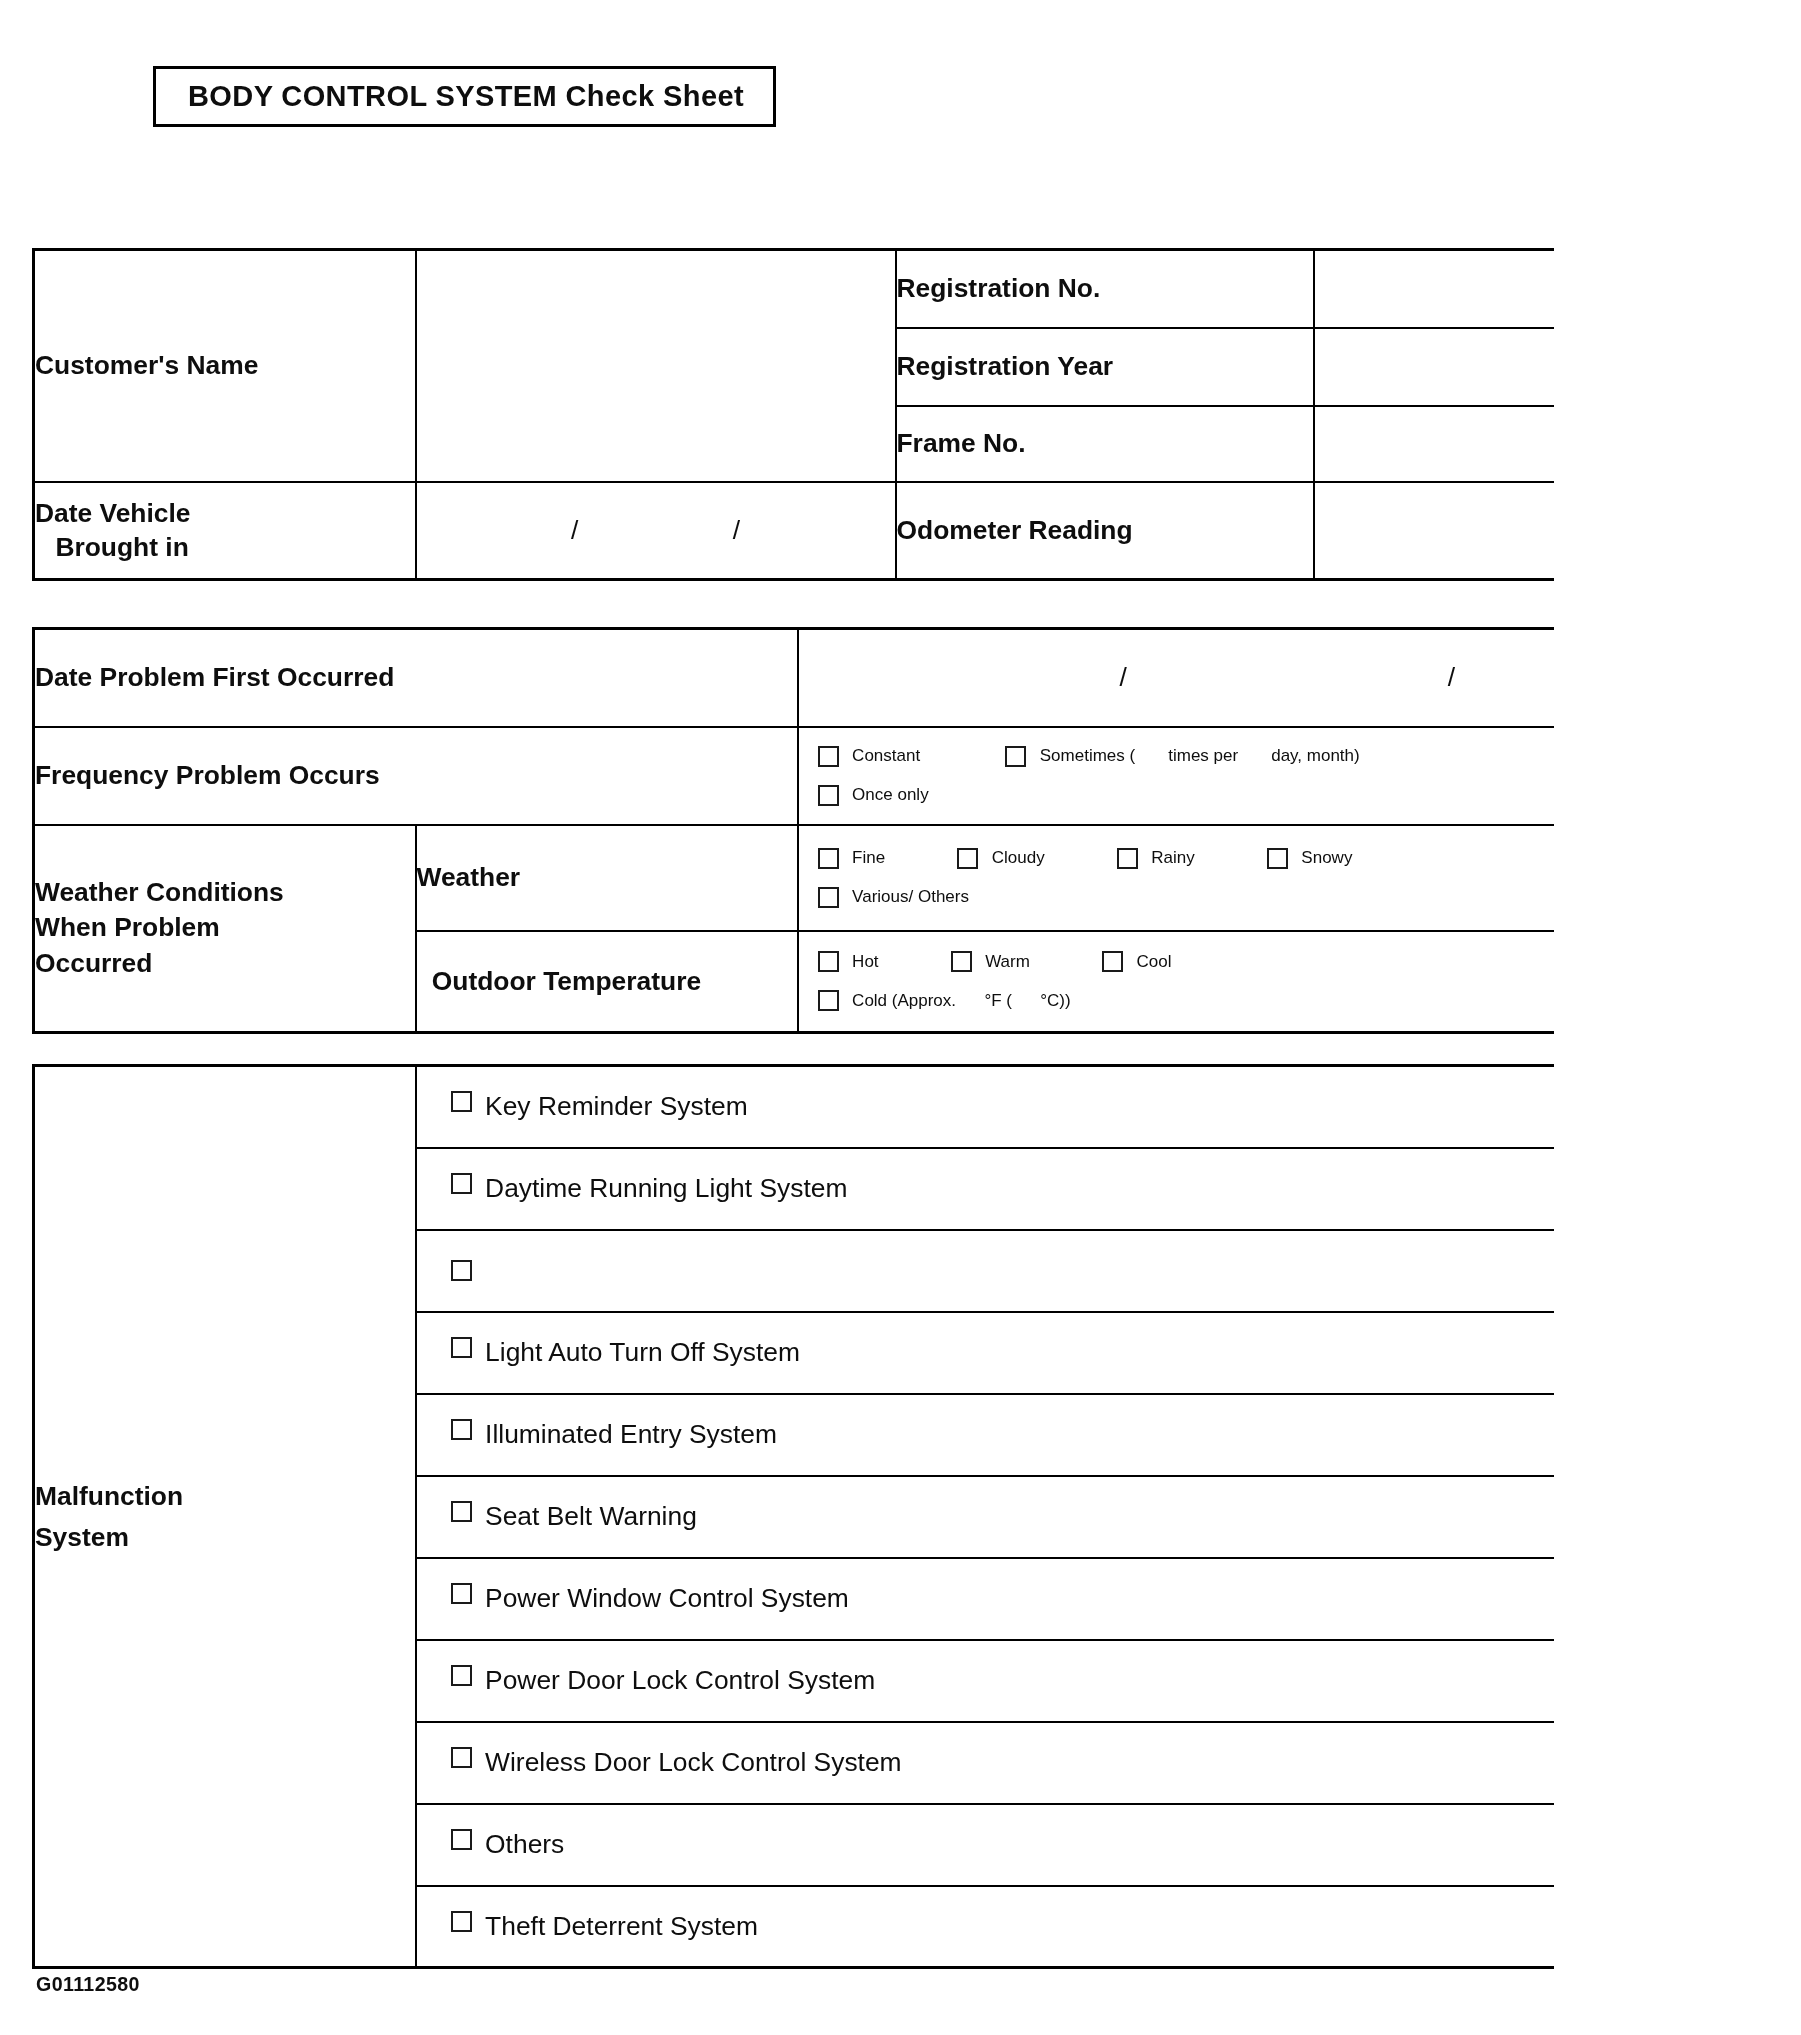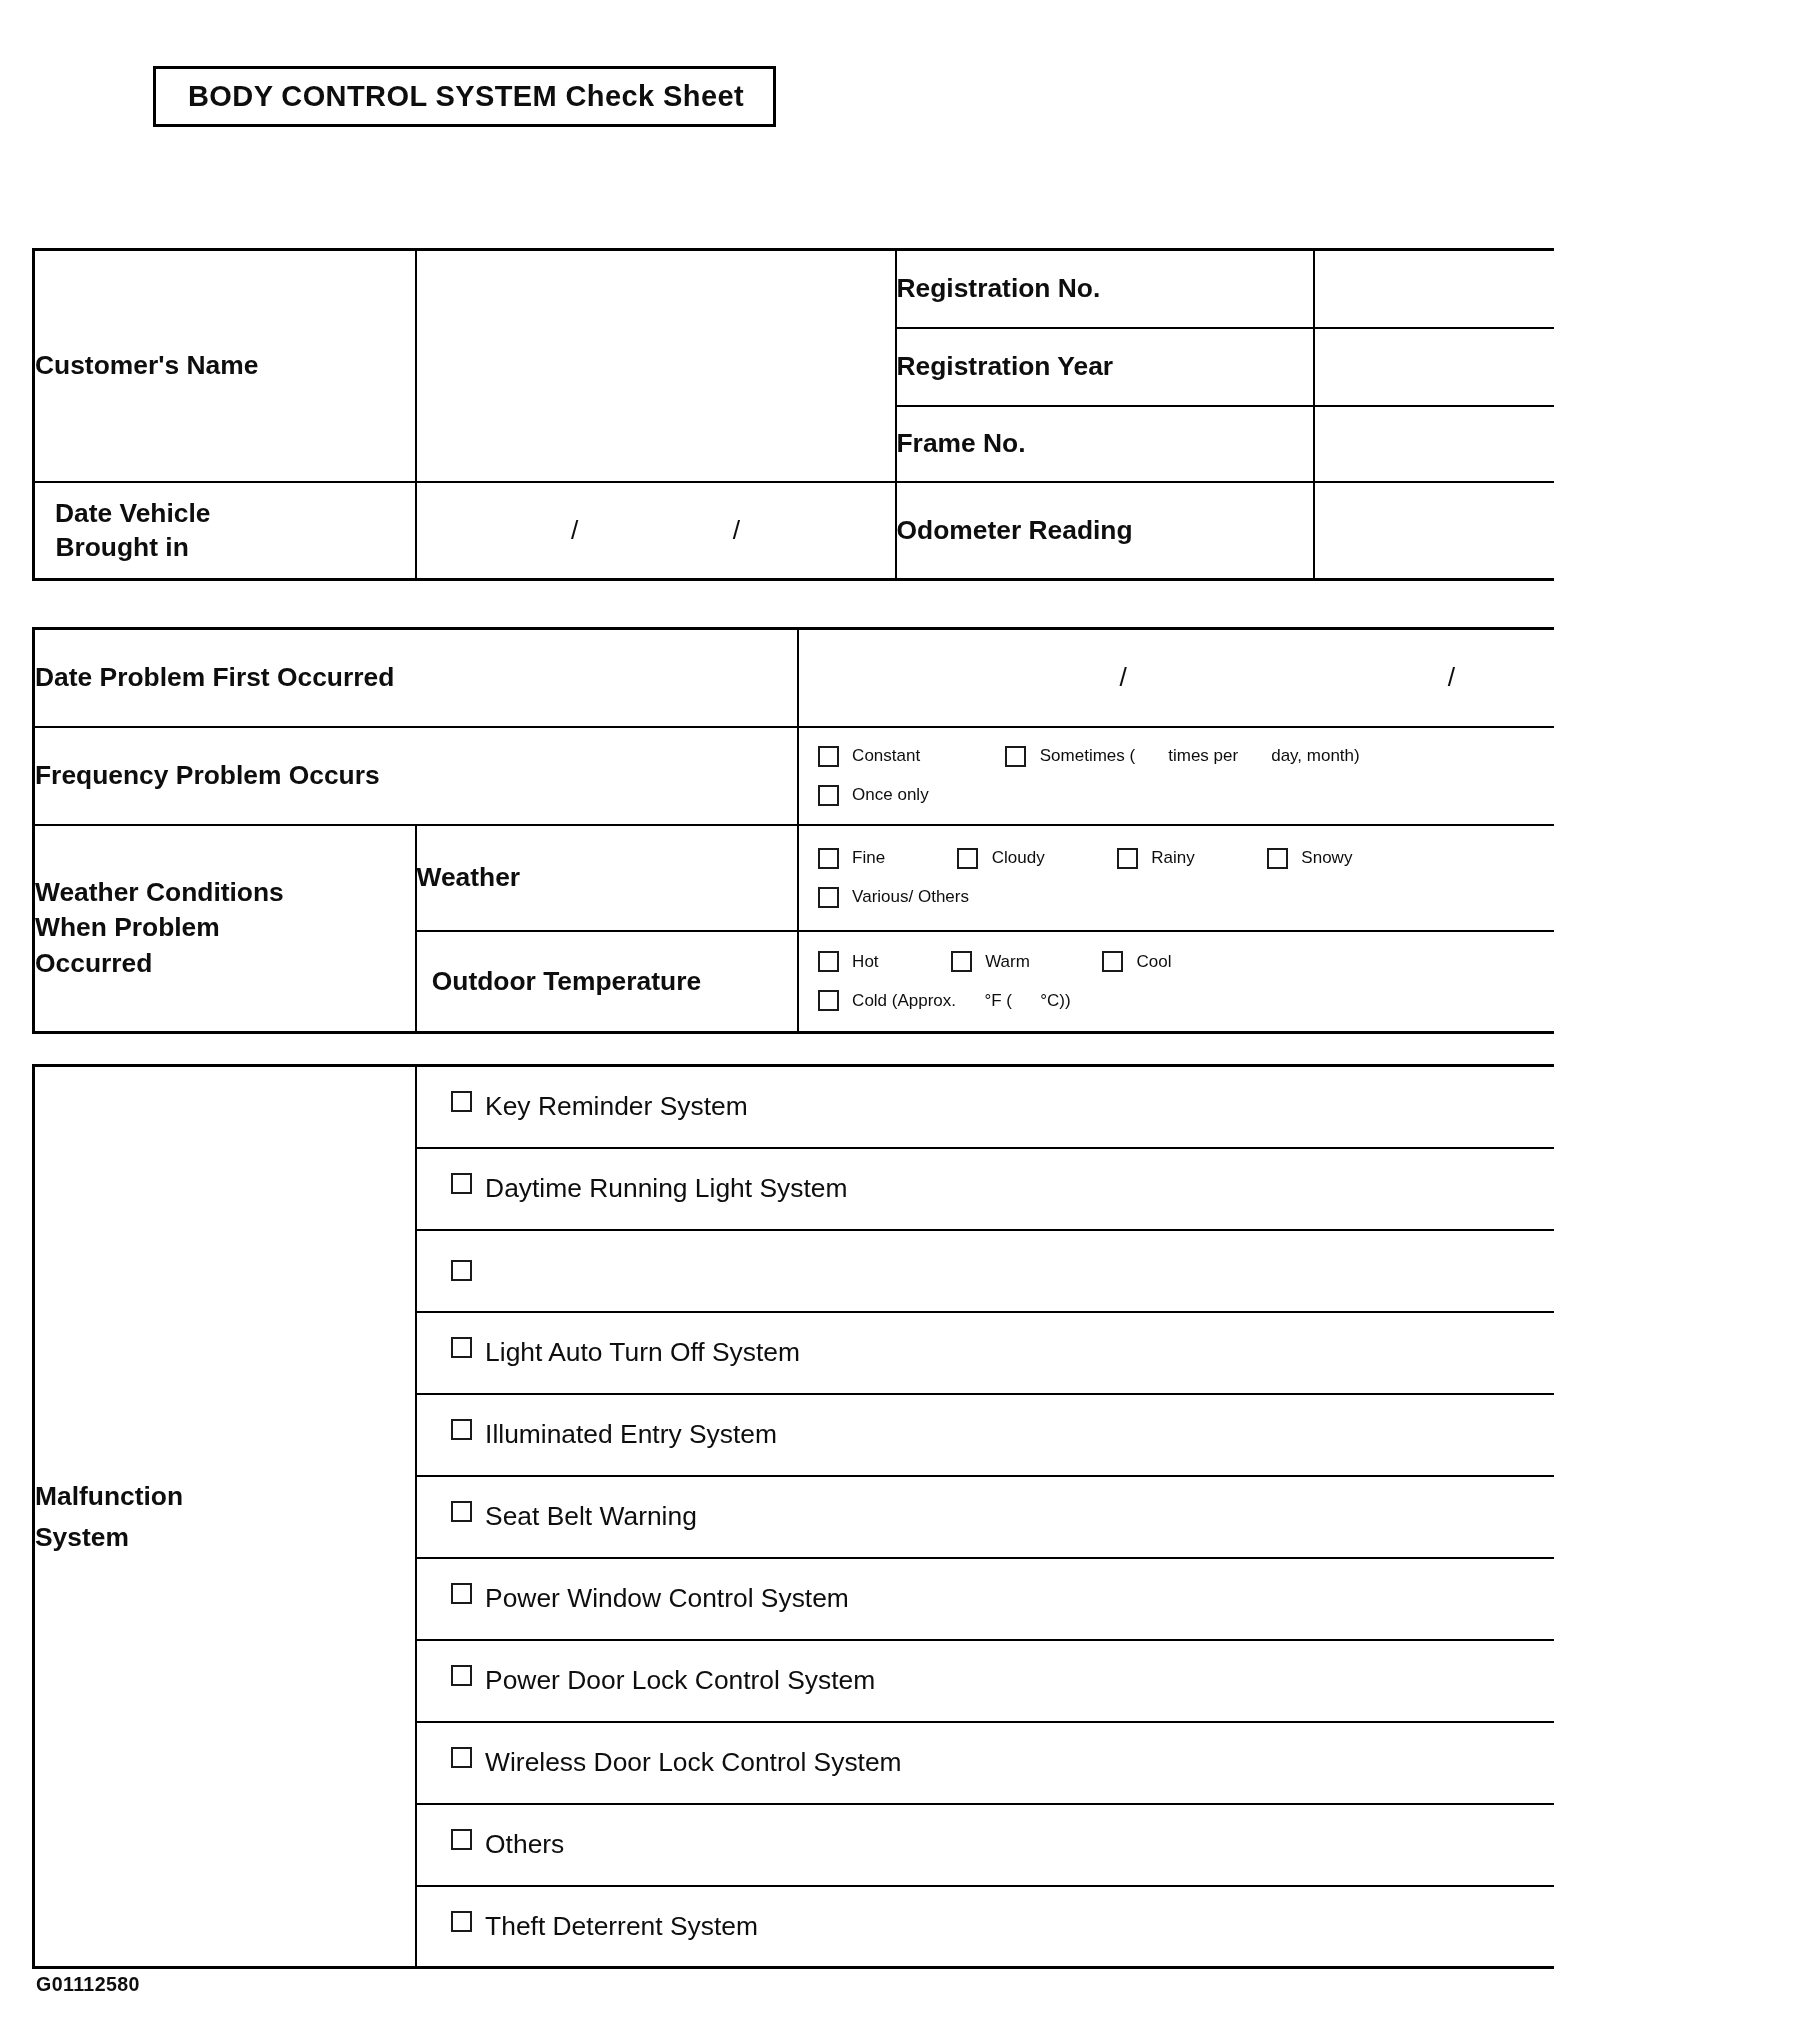--- a/index.html
+++ b/index.html
@@ -117,21 +117,21 @@
 
   .fig-code {
     position: absolute;
     left: 36px;
     top: 1973px;
     font-size: 19.6px;
     font-weight: 600;
     letter-spacing: 0.4px;
   }
 
-  .two-line div { line-height: 1.3; padding-left: 20px; }
+  .two-line div { line-height: 1.3; }
   .wc-label { font-weight: 700; line-height: 1.35; padding-left: 15.3px; }
 </style>
 </head>
 <body>
 
 <div class="page">
 
   <div class="title-box">BODY CONTROL SYSTEM Check Sheet</div>
 
 

